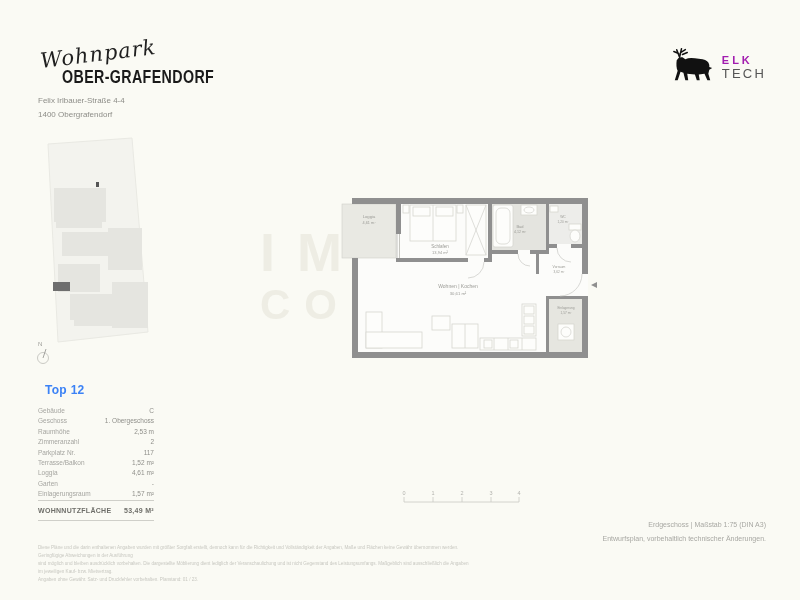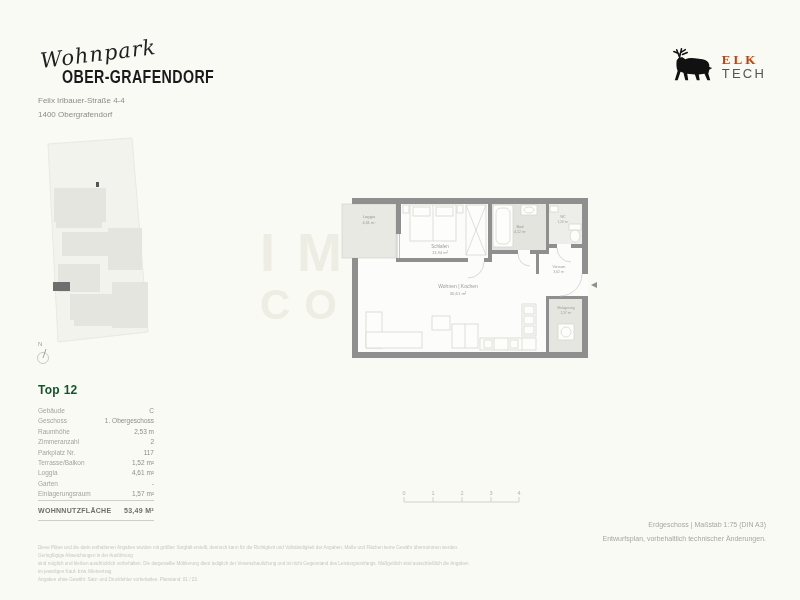--- a/index.html
+++ b/index.html
@@ -23,39 +23,39 @@
     left:62px; top:66px;
     font-size:15px; font-weight:700; color:#1a1a1a;
     letter-spacing:0.4px; transform:scale(0.95,1.18);
     transform-origin:left top; white-space:nowrap;
   }
   .address { left:38px; top:94px; font-size:8px; color:#8d8d88; line-height:14px; }
 
   
   .brand { right:34px; top:46px; display:flex; align-items:center; gap:6px; }
   .brand-text { display:flex; flex-direction:column; line-height:14px; }
-  .brand-bold  { font-size:13px; font-weight:700; color:#c2410c; letter-spacing:3px;font-family:Liberation Serif, serif; }
+  .brand-bold  { font-size:11px; font-weight:700; color:#a21caf; letter-spacing:3px; }
   .brand-light { font-size:13px; font-weight:400; color:#555; letter-spacing:2.2px; }
 
   
   .watermark {
     left:260px; top:224px; z-index:0;
     color:#eeede4; font-weight:700; text-align:left;
     pointer-events:none; user-select:none;
   }
   .wm1 { font-size:54px; letter-spacing:22px; line-height:56px; }
   .wm2 { font-size:42px; letter-spacing:14px; line-height:50px; }
 
   
   .site-plan { left:34px; top:136px; z-index:1; }
   .north     { left:34px; top:338px; z-index:1; }
   .floor-plan { left:340px; top:192px; z-index:1; }
 
   
-  .unit-title { left:38px; top:383px; font-size:12px; font-weight:700; color:#14532d; letter-spacing:0.3px; }
+  .unit-title { left:45px; top:383px; font-size:12px; font-weight:700; color:#3b82f6; letter-spacing:0.3px; }
   .unit-table { left:38px; top:406px; width:116px; font-size:6.5px; }
   .unit-table .row { display:flex; justify-content:space-between; line-height:10.4px; }
   .unit-table .lbl { color:#a5a5a0; }
   .unit-table .val { color:#8f8f8a; text-align:right; }
   .unit-total {
     left:38px; top:500px; width:116px;
     border-top:0.8px solid #cfcfc9; border-bottom:0.8px solid #cfcfc9;
     padding:6px 0; display:flex; justify-content:space-between;
     font-size:7px; font-weight:700; color:#6e6e69; letter-spacing:0.3px;
   }

